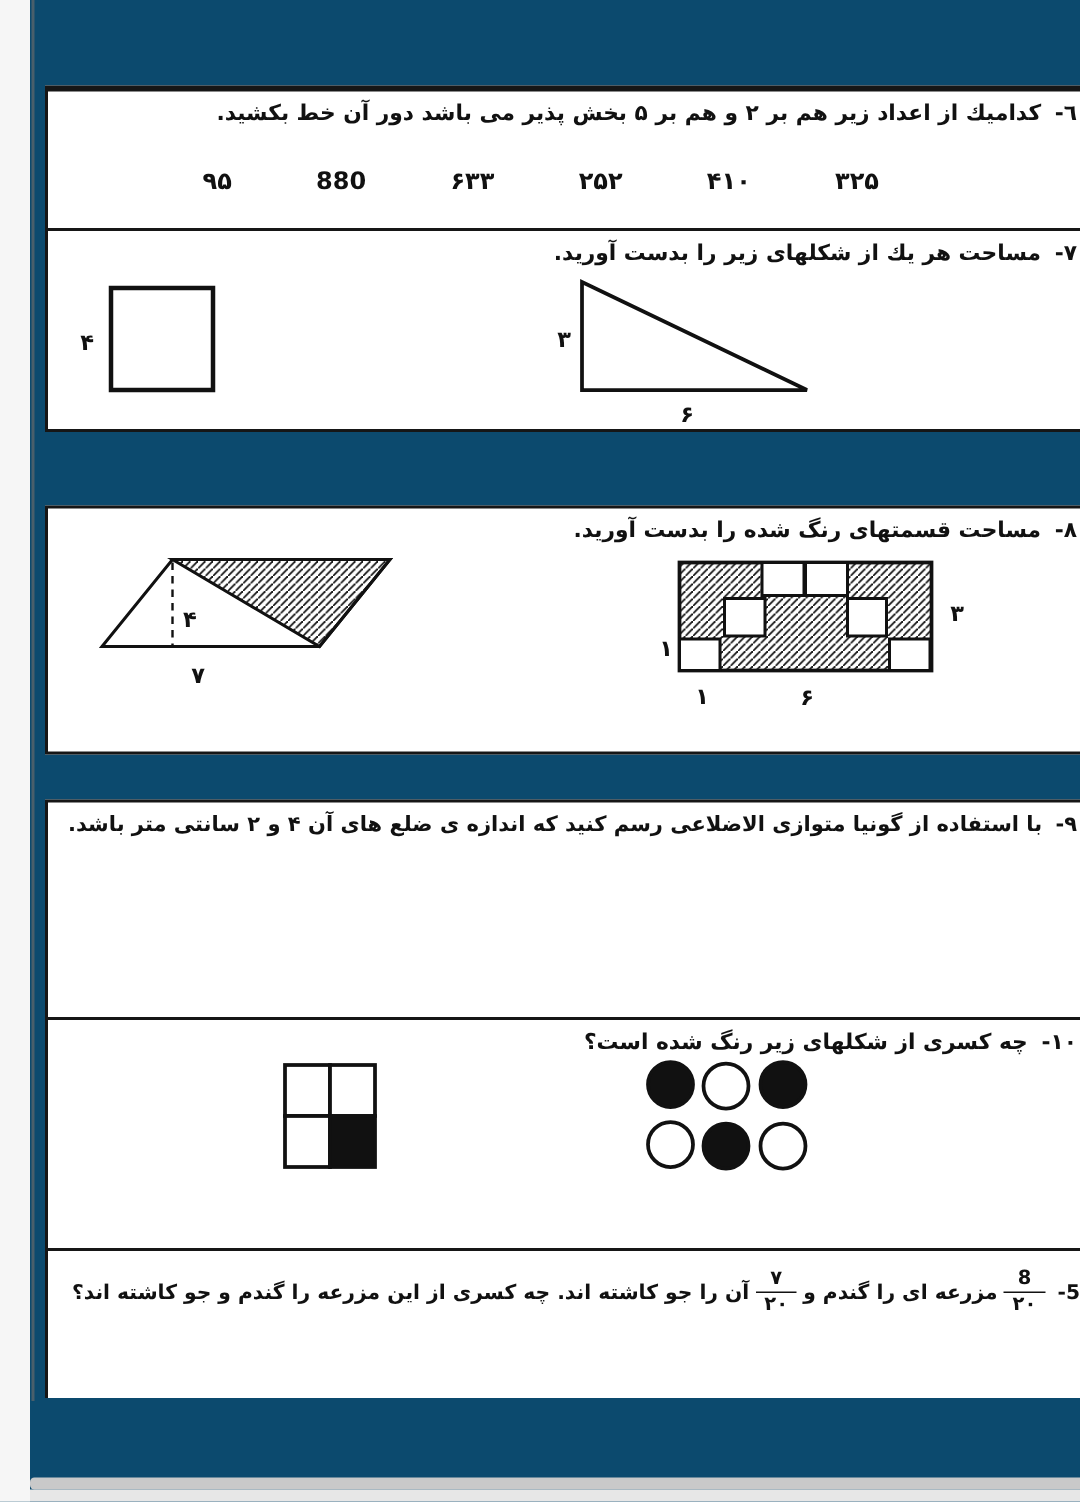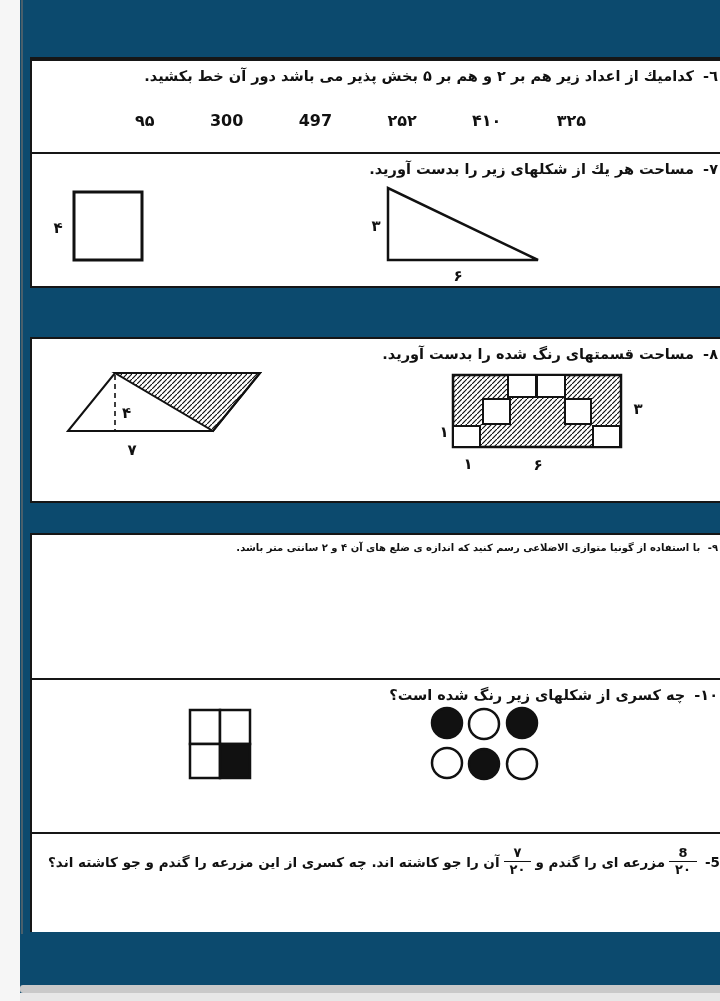--- a/index.html
+++ b/index.html
@@ -10,21 +10,21 @@
   .shade2{position:absolute;left:0;top:993px;width:720px;height:8px;background:#e7e7e7;}
   .box{position:absolute;left:10px;width:702px;background:#fff;border:2px solid #161616;box-sizing:border-box;}
   #box-q6{top:57px;height:97px;border-top-width:4px;}
   #box-q7{top:152px;height:136px;}
   #box-q8{top:337px;height:166px;}
   #box-q9{top:533px;height:147px;}
   #box-q10{top:678px;height:176px;}
   #box-q11{top:832px;height:100px;border-bottom:none;}
   .qheader{position:absolute;top:7px;right:12px;left:8px;direction:rtl;text-align:right;
            font-weight:700;font-size:14.5px;white-space:nowrap;}
-  #box-q9 .qheader{font-size:10px;}
+  #box-q9 .qheader{font-size:14px;}
   .qnum{margin-left:4px;}
   .numrow{position:absolute;top:50px;right:144px;left:103px;display:flex;direction:rtl;
           justify-content:space-between;font-weight:700;font-size:16px;}
   .fig{position:absolute;left:0;top:0;}
   svg text{font-family:"DejaVu Sans",sans-serif;font-weight:700;font-size:15px;fill:#111;}
   .q11row{position:absolute;top:12px;right:10px;left:16px;display:flex;direction:rtl;align-items:center;
           justify-content:space-between;font-weight:700;font-size:13.5px;white-space:nowrap;}
   .frac{display:inline-flex;flex-direction:column;align-items:center;line-height:1.15;font-size:13px;}
   .frac .num{padding:0 6px;}
   .frac .den{border-top:1.6px solid #111;padding:1px 6px 0;text-align:right;}
@@ -37,22 +37,22 @@
 
   <section class="box" id="box-q6">
     <div class="qheader">
       <span class="qnum">٦-</span>
       <span>كداميك از اعداد زير هم بر ۲ و هم بر ۵  بخش پذير می باشد دور آن خط بكشيد.</span>
     </div>
     <div class="numrow">
       <span>۳۲۵</span>
       <span>۴۱۰</span>
       <span>۲۵۲</span>
-      <span>497</span>
-      <span>300</span>
+      <span>۶۳۳</span>
+      <span>880</span>
       <span>۹۵</span>
     </div>
   </section>
 
   <section class="box" id="box-q7">
     <div class="qheader">
       <span class="qnum">٧-</span>
       <span>مساحت هر يك از شكلهای زير را بدست آوريد.</span>
     </div>
     <svg class="fig" width="698" height="183" viewBox="0 0 698 183">

